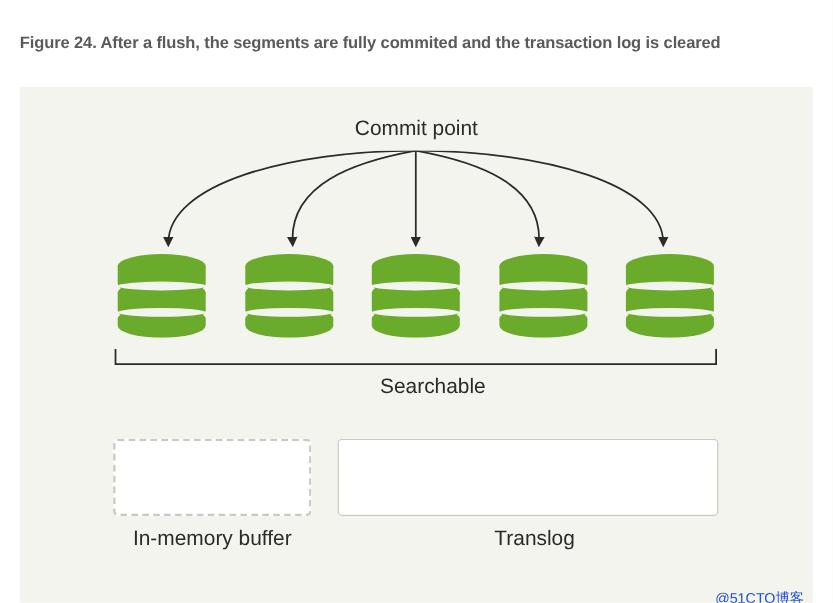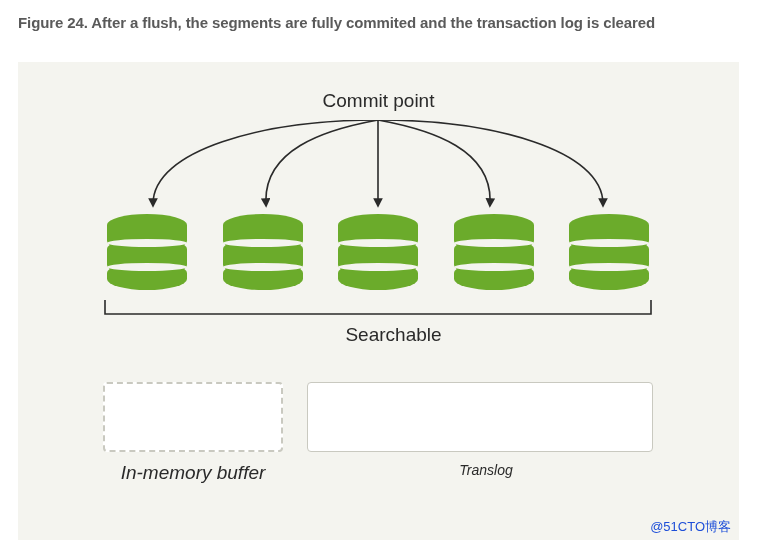--- a/index.html
+++ b/index.html
@@ -8,21 +8,21 @@
     background: #ffffff;
     width: 757px;
     height: 548px;
     overflow: hidden;
     color: #333;
   }
   .figure-title {
     font-size: 15px;
     font-weight: 700;
     color: #5a5a5a;
-    padding: 14px 18px 10px 18px;
+    padding: 31px 18px 10px 18px;
     letter-spacing: -0.1px;
   }
   .diagram-panel {
     margin: 21px 18px 0 18px;
     background: #f4f4ef;
     height: 478px;
     position: relative;
   }
   .commit-label {
     position: absolute;
@@ -86,32 +86,31 @@
     border-radius: 4px;
     background: #ffffff;
   }
   .labels-row {
     position: absolute;
     top: 400px;
     left: 85px;
     width: 550px;
     display: flex;
     gap: 36px;
-    font-style: italic;
   }
   .buffer-label {
     width: 180px;
     text-align: center;
     font-size: 19px;
     color: #2a2a2a;
   }
   .translog-label {
     flex: 1;
     text-align: center;
-    font-size: 14px;
+    font-size: 19px;
     color: #2a2a2a;
   }
   .watermark {
     position: absolute;
     right: 8px;
     bottom: 4px;
     font-size: 13px;
     color: #1d4ed8;
   }
 </style>

